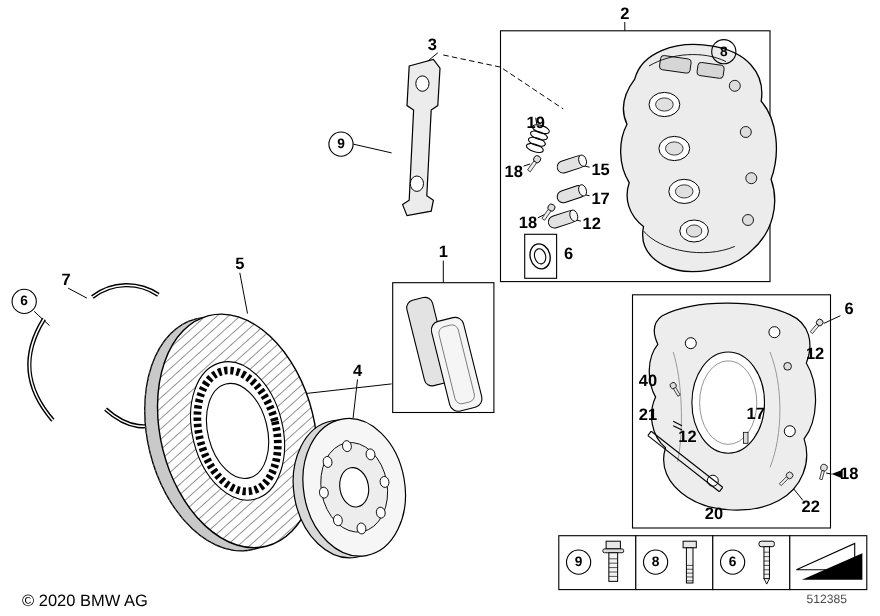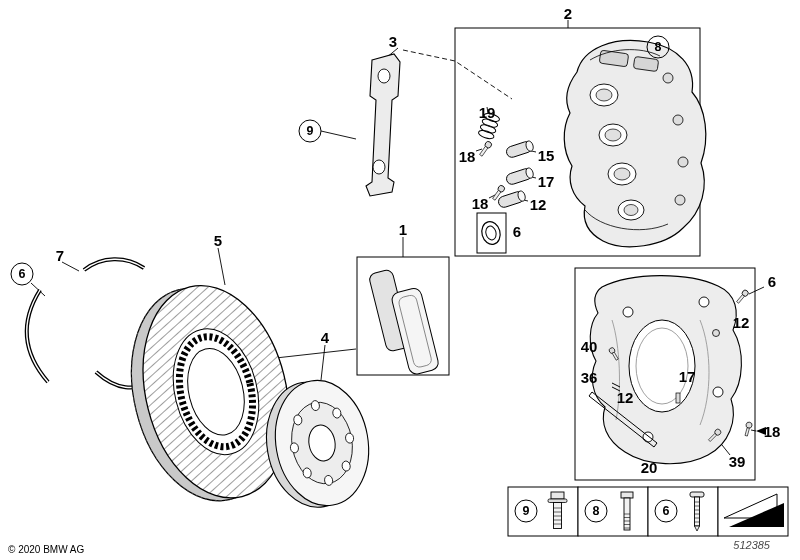--- a/index.html
+++ b/index.html
@@ -11,24 +11,24 @@
   .callout{
     position:absolute;transform:translate(-50%,-50%);
     font-weight:bold;font-size:15px;color:#000;line-height:1;white-space:nowrap;
     z-index:5;background:transparent;
   }
   .callout.circled{
     width:21px;height:21px;border:1.5px solid #000;border-radius:50%;
     display:flex;align-items:center;justify-content:center;font-size:12.5px;
   }
   .footer-copyright{
-    position:absolute;left:8px;bottom:5px;font-size:10px;color:#000;z-index:5;
+    position:absolute;left:20px;bottom:5px;font-size:15px;color:#000;z-index:5;
   }
   .part-number{
-    position:absolute;right:30px;bottom:9px;font-size:11px;color:#4a4a4a;z-index:5;font-style:italic;
+    position:absolute;right:30px;bottom:9px;font-size:11px;color:#4a4a4a;z-index:5;
   }
 </style>
 </head>
 <body>
 
 <div class="stage">
 
   <svg width="800" height="560" viewBox="0 0 800 560">
     <defs>
       <pattern id="discHatch" width="7" height="7" patternUnits="userSpaceOnUse" patternTransform="rotate(62)">
@@ -263,25 +263,25 @@
   <div class="callout" style="left:517px;top:231px">6</div>
   <div class="callout circled" style="left:658px;top:47px">8</div>
   <div class="callout" style="left:403px;top:229px">1</div>
   <div class="callout" style="left:218px;top:240px">5</div>
   <div class="callout circled" style="left:22px;top:274px">6</div>
   <div class="callout" style="left:60px;top:255px">7</div>
   <div class="callout" style="left:325px;top:337px">4</div>
   <div class="callout" style="left:772px;top:281px">6</div>
   <div class="callout" style="left:741px;top:322px">12</div>
   <div class="callout" style="left:589px;top:346px">40</div>
-  <div class="callout" style="left:589px;top:377px">36</div>
+  <div class="callout" style="left:589px;top:377px">21</div>
   <div class="callout" style="left:625px;top:397px">12</div>
   <div class="callout" style="left:687px;top:376px">17</div>
   <div class="callout" style="left:649px;top:467px">20</div>
-  <div class="callout" style="left:737px;top:461px">39</div>
+  <div class="callout" style="left:737px;top:461px">22</div>
   <div class="callout" style="left:772px;top:431px">18</div>
 
   <div class="callout circled" style="left:526px;top:511px">9</div>
   <div class="callout circled" style="left:596px;top:511px">8</div>
   <div class="callout circled" style="left:666px;top:511px">6</div>
 
   <div class="footer-copyright">© 2020 BMW AG</div>
   <div class="part-number">512385</div>
 
 </div>

